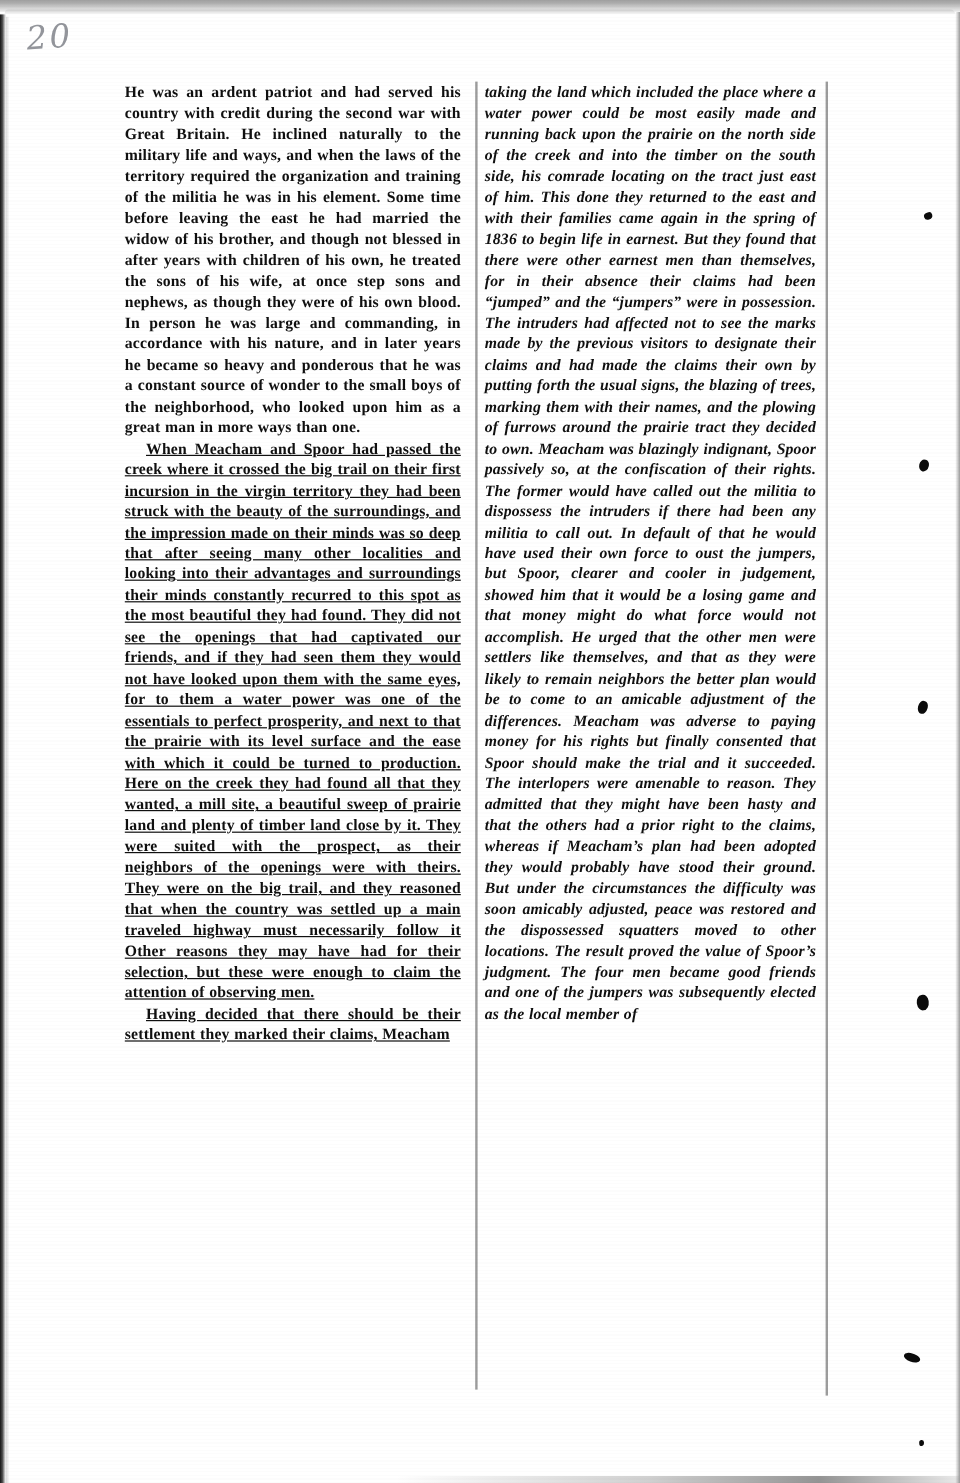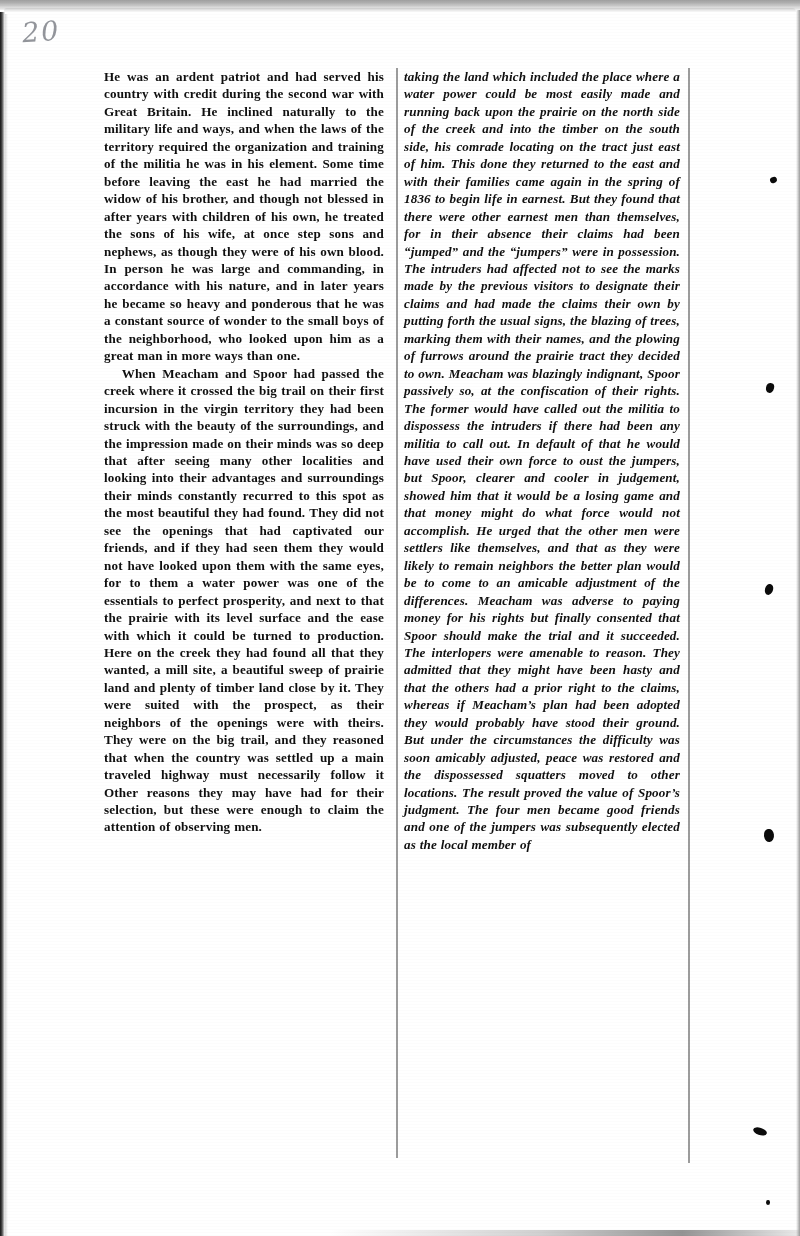--- a/index.html
+++ b/index.html
@@ -115,21 +115,21 @@
     line-height: 17.45px;
     text-align: justify;
     text-align-last: left;
     color: #101010;
     font-weight: 600;
     letter-spacing: .15px;
     word-spacing: .4px;
     -webkit-font-smoothing: none;
   }
   p.para + p.para { margin-top: 0; }
-  p.indent { text-indent: 1.35em; }
+  p.indent { text-indent: 1.35em; text-decoration: underline; }
 
   
   .grain {
     position: absolute;
     inset: 0;
     pointer-events: none;
     background:
       repeating-linear-gradient(0deg, rgba(0,0,0,.016) 0px, rgba(0,0,0,.016) 1px, rgba(255,255,255,0) 1px, rgba(255,255,255,0) 3px);
     mix-blend-mode: multiply;
     opacity: .55;
@@ -157,20 +157,21 @@
   <div class="folio">20</div>
 
   <div class="rule rule-mid"></div>
   <div class="rule rule-right"></div>
 
   <div class="columns">
 
     <div class="column col-left">
       <p class="para">He was an ardent patriot and had served his country with credit during the second war with Great Britain. He inclined naturally to the military life and ways, and when the laws of the territory required the organization and training of the militia he was in his element. Some time before leaving the east he had married the widow of his brother, and though not blessed in after years with children of his own, he treated the sons of his wife, at once step sons and nephews, as though they were of his own blood. In person he was large and commanding, in accordance with his nature, and in later years he became so heavy and ponderous that he was a constant source of wonder to the small boys of the neighborhood, who looked upon him as a great man in more ways than one.</p>
       <p class="para indent">When Meacham and Spoor had passed the creek where it crossed the big trail on their first incursion in the virgin territory they had been struck with the beauty of the surroundings, and the impression made on their minds was so deep that after seeing many other localities and looking into their advantages and surroundings their minds constantly recurred to this spot as the most beautiful they had found. They did not see the openings that had captivated our friends, and if they had seen them they would not have looked upon them with the same eyes, for to them a water power was one of the essentials to perfect prosperity, and next to that the prairie with its level surface and the ease with which it could be turned to production. Here on the creek they had found all that they wanted, a mill site, a beautiful sweep of prairie land and plenty of timber land close by it. They were suited with the prospect, as their neighbors of the openings were with theirs. They were on the big trail, and they reasoned that when the country was settled up a main traveled highway must necessarily follow it  Other reasons they may have had for their selection, but these were enough to claim the attention of observing men.</p>
+      <p class="para indent">Having decided that there should be their settlement they marked their claims, Meacham</p>
     </div>
 
     <div class="column col-right">
       <p class="para">taking the land which included the place where a water power could be most easily made and running back upon the prairie on the north side of the creek and into the timber on the south side, his comrade locating on the tract just east of him. This done they returned to the east and with their families came again in the spring of 1836 to begin life in earnest. But they found that there were other earnest men than themselves, for in their absence their claims had been “jumped” and the “jumpers” were in possession. The intruders had affected not to see the marks made by the previous visitors to designate their claims and had made the claims their own by putting forth the usual signs, the blazing of trees, marking them with their names, and the plowing of furrows around the prairie tract they decided to own. Meacham was blazingly indignant, Spoor passively so, at the confiscation of their rights. The former would have called out the militia to dispossess the intruders if there had been any militia to call out. In default of that he would have used their own force to oust the jumpers, but Spoor, clearer and cooler in judgement, showed him that it would be a losing game and that money might do what force would not accomplish. He urged that the other men were settlers like themselves, and that as they were likely to remain neighbors the better plan would be to come to an amicable adjustment of the differences. Meacham was adverse to paying money for his rights but finally consented that Spoor should make the trial and it succeeded. The interlopers were amenable to reason. They admitted that they might have been hasty and that the others had a prior right to the claims, whereas if Meacham’s plan had been adopted they would probably have stood their ground. But under the circumstances the difficulty was soon amicably adjusted, peace was restored and the dispossessed squatters moved to other locations. The result proved the value of Spoor’s judgment. The four men became good friends and one of the jumpers was subsequently elected as the local member of</p>
     </div>
 
   </div>
 
   <div id="blots">
       <div class="blot" style="left: 770px; top: 177px; width: 7px; height: 6px; transform: rotate(-18deg);"></div>

